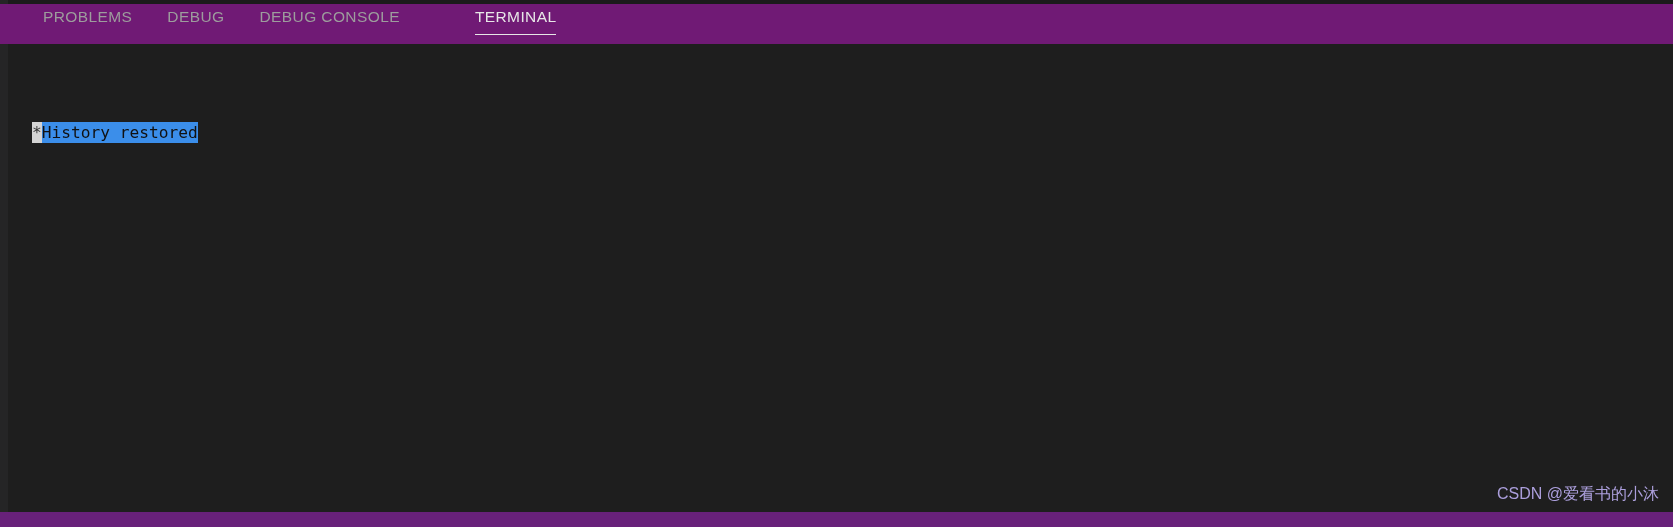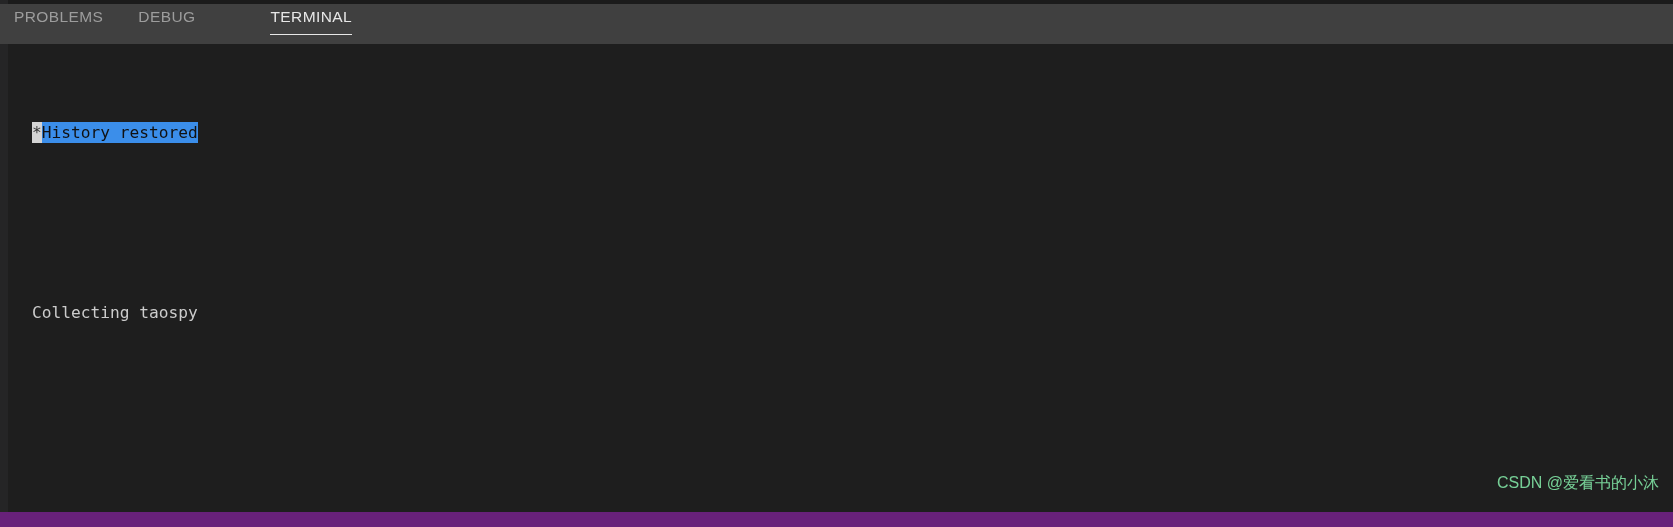--- a/index.html
+++ b/index.html
@@ -37,23 +37,23 @@
 
   
   .panel-tabs {
     position: absolute;
     left: 0;
     top: 4px;
     width: 1673px;
     height: 40px;
     display: flex;
     align-items: flex-start;
-    padding-left: 14px;
+    padding-left: 43px;
     box-sizing: border-box;
-    background: #404040;
+    background: #701a75;
   }
   .panel-tab {
     position: relative;
     font-family: "Liberation Sans", sans-serif;
     font-size: 15.5px;
     letter-spacing: 0.4px;
     color: #9d9d9d;
     padding: 4px 0 9px 0;
     margin-right: 35px;
     cursor: pointer;
@@ -119,24 +119,24 @@
   .bar-gap {
     display: inline-block;
     height: 17px;
     vertical-align: -3px;
   }
 
   
   .watermark {
     position: absolute;
     right: 14px;
-    bottom: 33px;
+    bottom: 22px;
     font-family: "Liberation Sans", sans-serif;
     font-size: 16px;
-    color: #86efac;
+    color: #c4b5fd;
     opacity: 0.85;
     white-space: nowrap;
     user-select: none;
   }
 
   
   .status-bar {
     position: absolute;
     left: 0;
     bottom: 0;
@@ -153,32 +153,34 @@
   <div class="top-edge"></div>
   <div class="left-edge"></div>
 
   <div class="panel-tabs">
     <div class="panel-tab">
       <span>PROBLEMS</span>
     </div>
     <div class="panel-tab">
       <span>DEBUG</span>
     </div>
+    <div class="panel-tab">
+      <span>DEBUG CONSOLE</span>
+    </div>
     <div class="panel-tab active">
       <span>TERMINAL</span>
     </div>
   </div>
 
   <div class="terminal">
 
     <div class="tline"><span class="hist-star">*</span><span class="hist-text">History restored</span></div>
 
     <div class="tline blank">&nbsp;</div>
 
-    <div class="tline">Collecting taospy</div>
 
 
     
     
     
     
     
     
     
     

